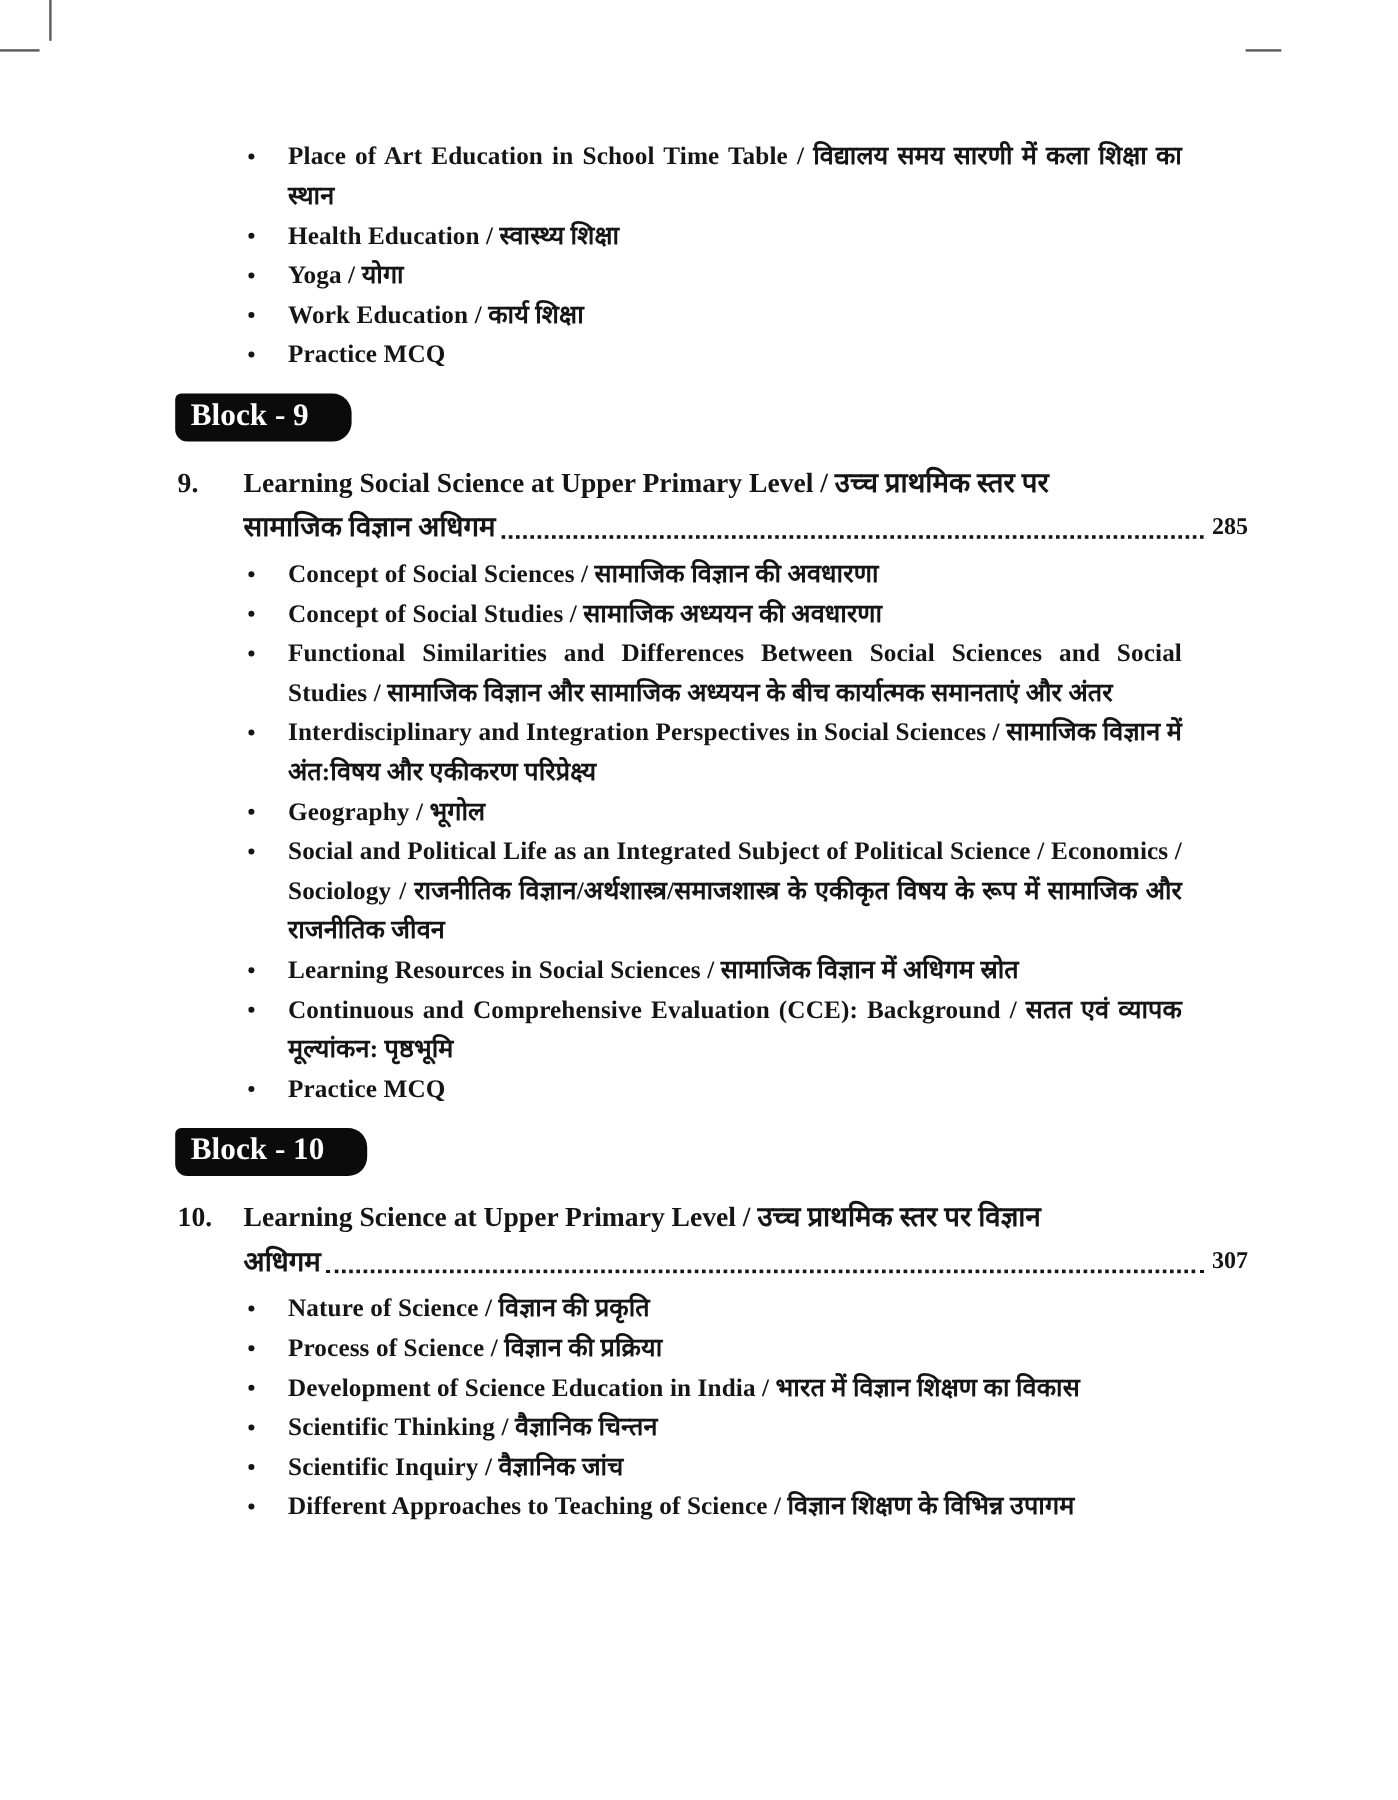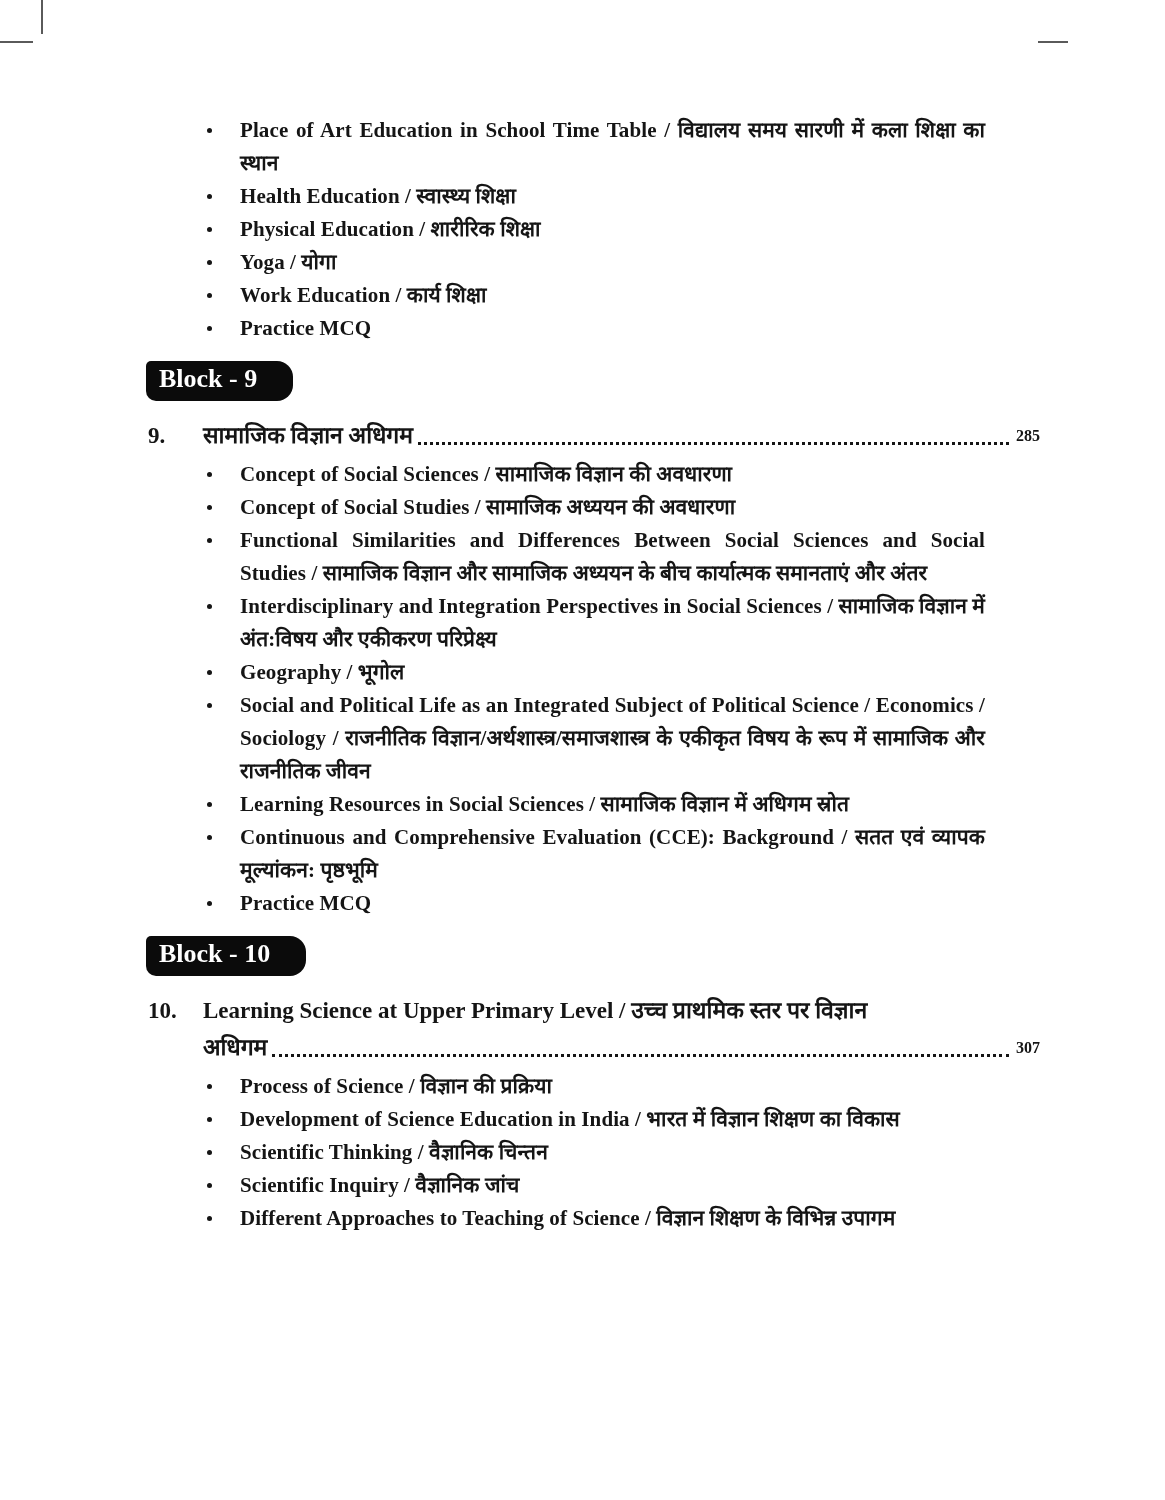--- a/index.html
+++ b/index.html
@@ -68,21 +68,21 @@
   .chap-num{flex:0 0 55px;}
   .chap-body{flex:1;}
   .chap-line2{display:flex;}
   .leader{
     flex:1 1 auto;
     align-self:flex-end;
     height:0;
     border-bottom:3px dotted var(--text);
     margin:0 7px 9px 5px;
   }
-  .pagenum{font-size:16px;align-self:flex-end;}
+  .pagenum{font-size:20px;align-self:flex-end;}
   .block .bullets{margin-top:4px;}
 </style>
 </head>
 <body>
 
 <div class="page">
   <div class="mark mark-tl-v"></div>
   <div class="mark mark-tl-h"></div>
   <div class="mark mark-tr-v"></div>
   <div class="mark mark-tr-h"></div>
@@ -92,43 +92,40 @@
         <div class="bullet-row">
     <span class="dot"></span>
     <span class="btext">Place of Art Education in School Time Table / विद्यालय समय सारणी में कला शिक्षा का स्थान</span>
   </div>
         <div class="bullet-row">
     <span class="dot"></span>
     <span class="btext">Health Education / स्वास्थ्य शिक्षा</span>
   </div>
         <div class="bullet-row">
     <span class="dot"></span>
-    <span class="btext">Physical Education / शारीरिक शिक्षा</span>
-  </div>
-        <div class="bullet-row">
-    <span class="dot"></span>
     <span class="btext">Yoga / योगा</span>
   </div>
         <div class="bullet-row">
     <span class="dot"></span>
     <span class="btext">Work Education / कार्य शिक्षा</span>
   </div>
         <div class="bullet-row">
     <span class="dot"></span>
     <span class="btext">Practice MCQ</span>
   </div>
       </div>
     <div>
         <section class="block">
     <div class="badge">
       <span>Block - 9</span>
     </div>
     <div class="chapter">
       <div class="chap-num">9.</div>
       <div class="chap-body">
+        <div class="chap-line1">Learning Social Science at Upper Primary Level / उच्च प्राथमिक स्तर पर</div>
         <div class="chap-line2">
           <span>सामाजिक विज्ञान अधिगम</span>
           <span class="leader"></span>
           <span class="pagenum">285</span>
         </div>
       </div>
     </div>
     <div class="bullets">
             <div class="bullet-row">
     <span class="dot"></span>
@@ -179,20 +176,24 @@
         <div class="chap-line2">
           <span>अधिगम</span>
           <span class="leader"></span>
           <span class="pagenum">307</span>
         </div>
       </div>
     </div>
     <div class="bullets">
             <div class="bullet-row">
     <span class="dot"></span>
+    <span class="btext">Nature of Science / विज्ञान की प्रकृति</span>
+  </div>
+            <div class="bullet-row">
+    <span class="dot"></span>
     <span class="btext">Process of Science / विज्ञान की प्रक्रिया</span>
   </div>
             <div class="bullet-row">
     <span class="dot"></span>
     <span class="btext">Development of Science Education in India / भारत में विज्ञान शिक्षण का विकास</span>
   </div>
             <div class="bullet-row">
     <span class="dot"></span>
     <span class="btext">Scientific Thinking / वैज्ञानिक चिन्तन</span>
   </div>

